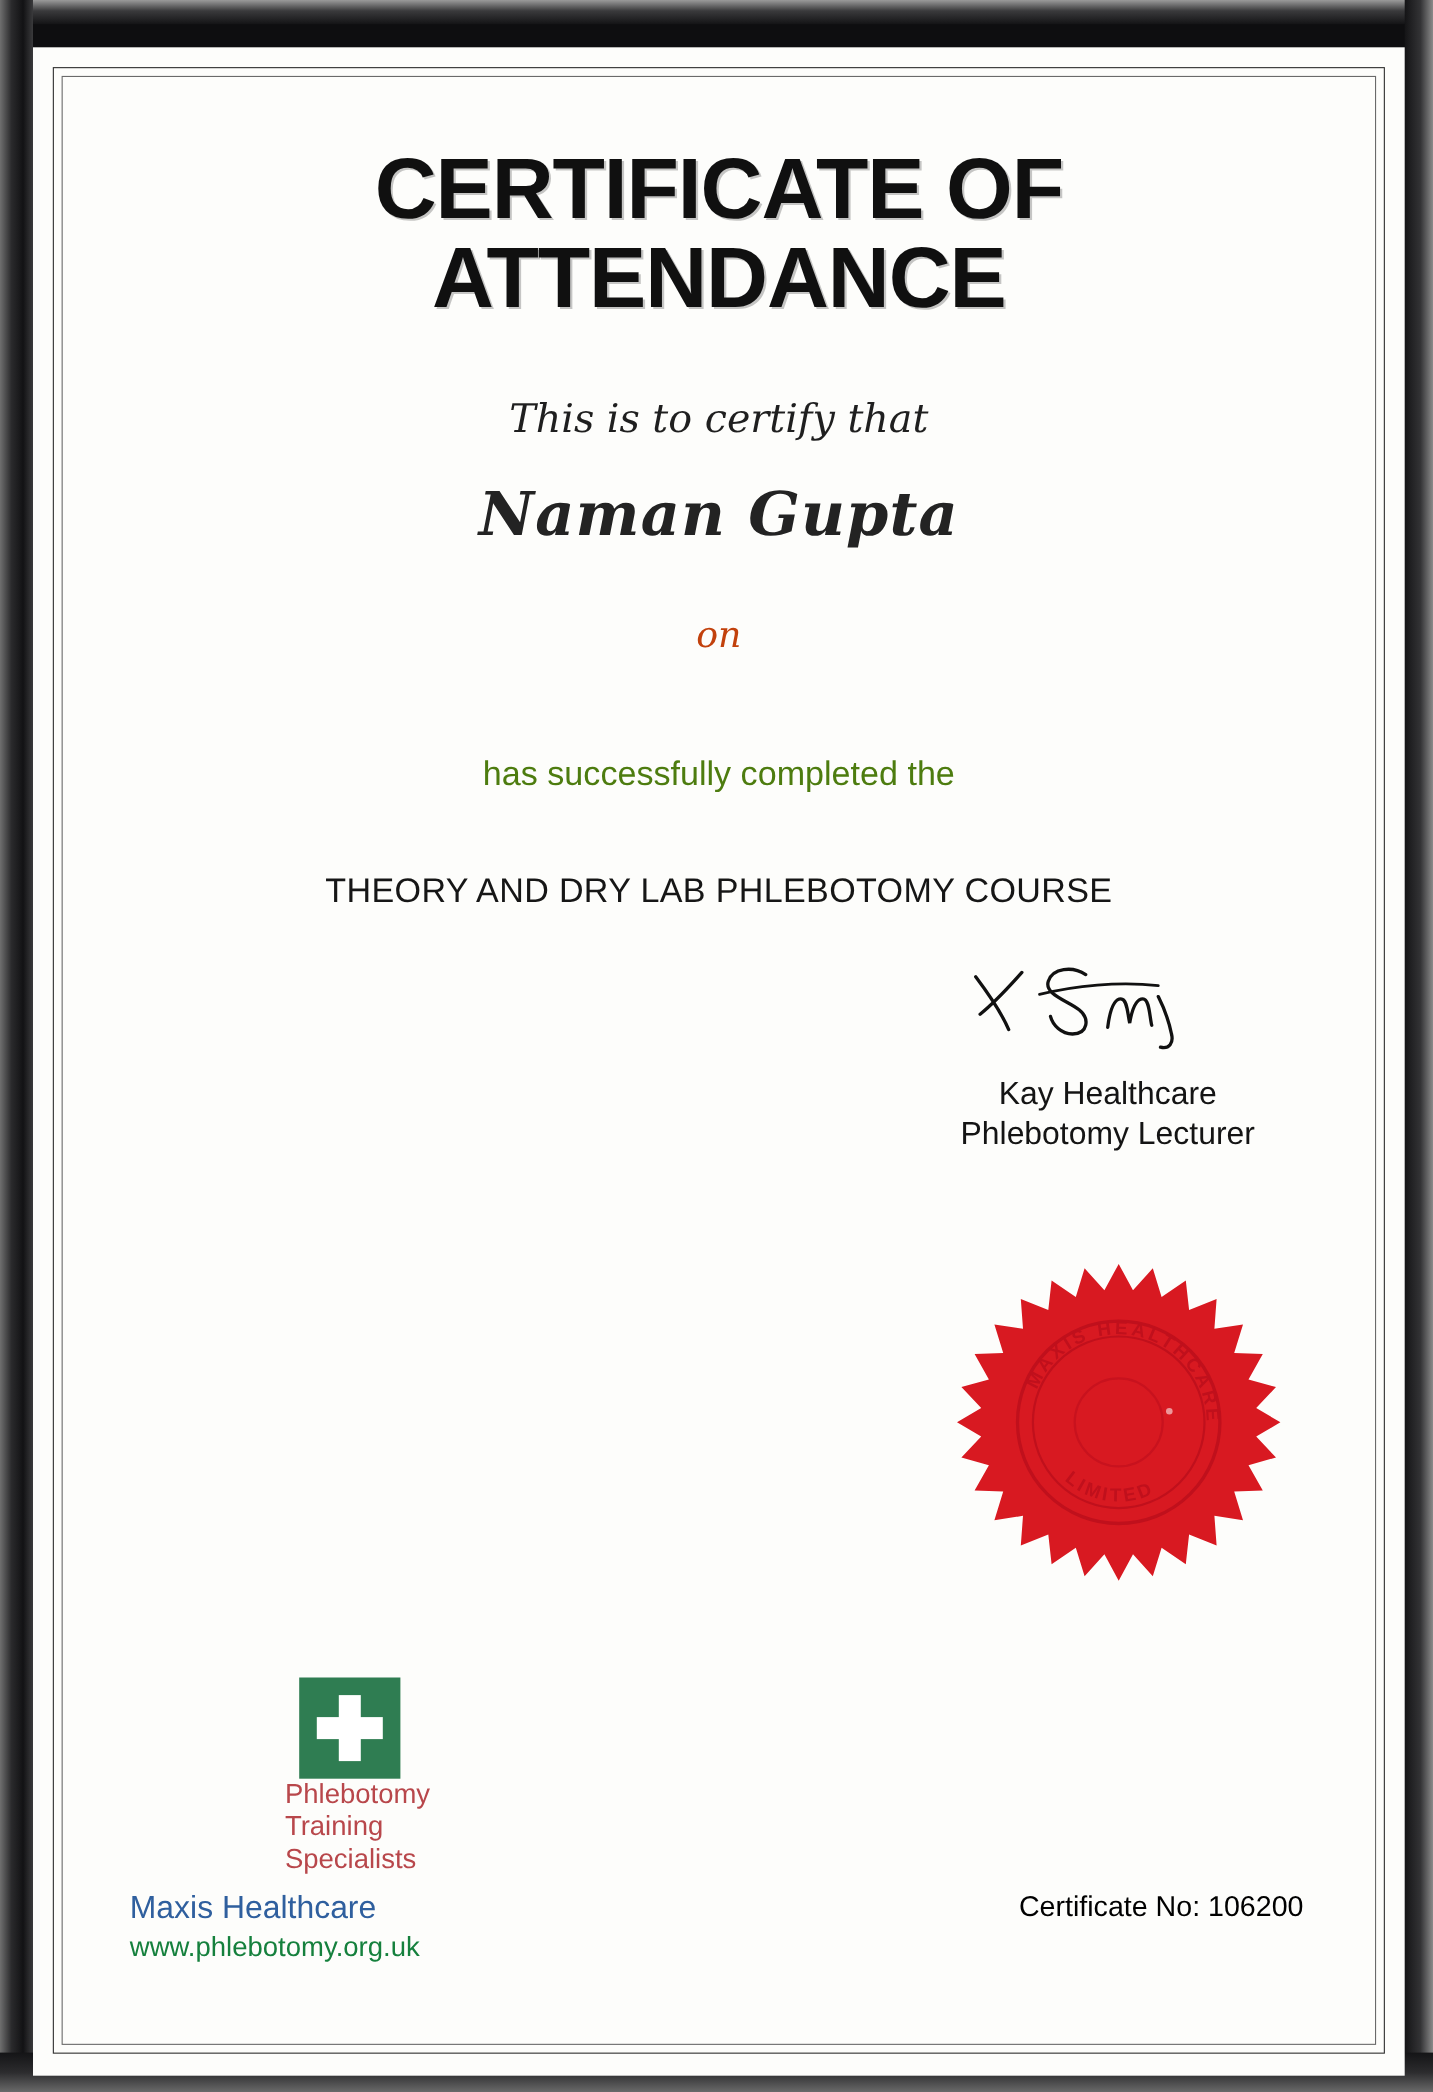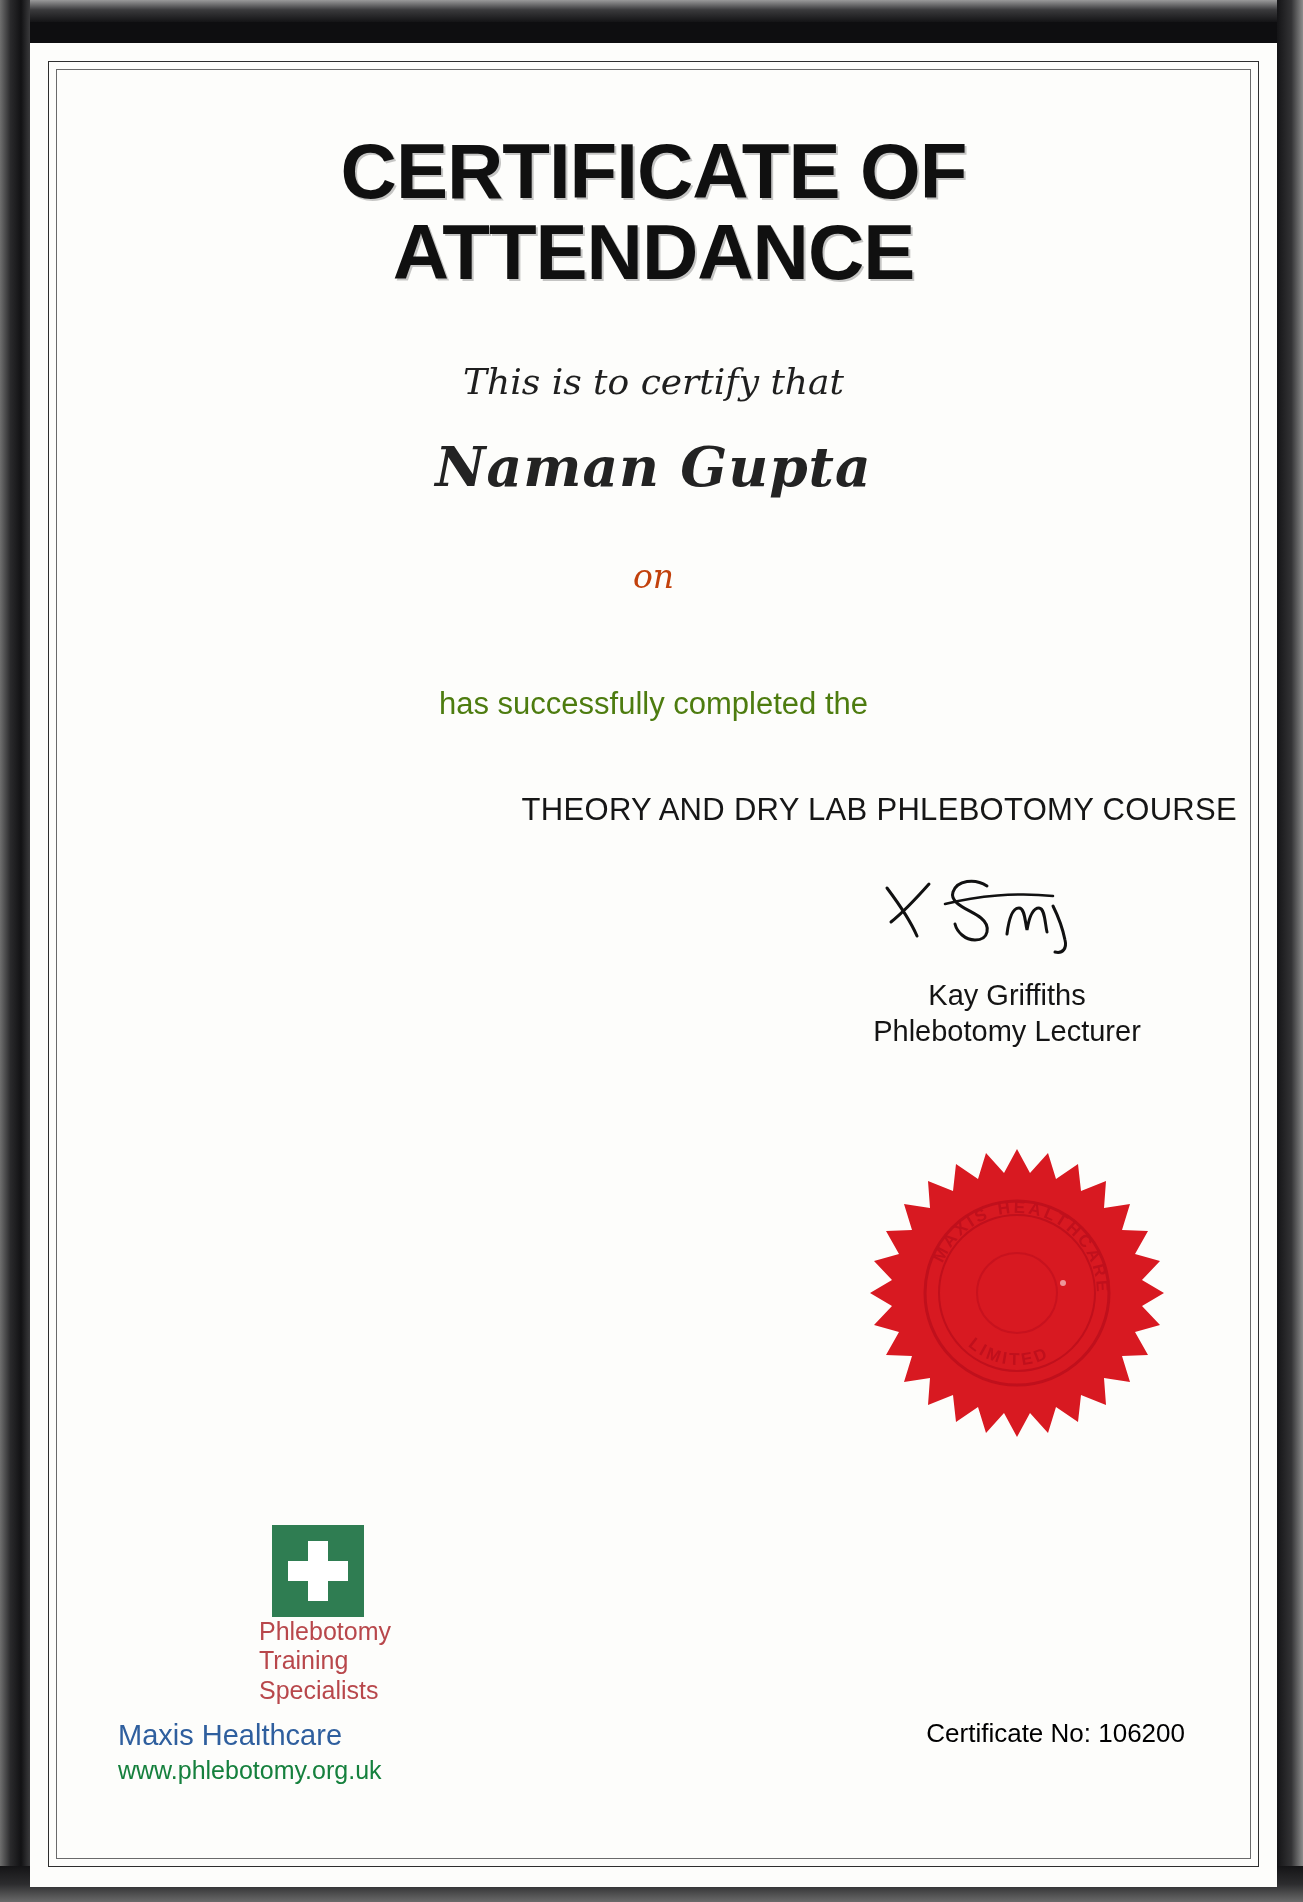--- a/index.html
+++ b/index.html
@@ -132,21 +132,21 @@
 
   .completed {
     margin-top: 90px;
     text-align: center;
     font-family: "Liberation Sans", sans-serif;
     font-size: 31px;
     color: #4d7c0f;
   }
   .course {
     margin-top: 70px;
-    text-align: right;
+    text-align: center;
     font-family: "Liberation Sans", sans-serif;
     font-size: 31px;
     letter-spacing: 0.3px;
     color: #161616;
   }
 
   
   .signature-row {
     position: relative;
     margin-top: 18px;
@@ -285,21 +285,21 @@
         <div class="sig-block sig-right">
           <div class="sig-draw">
             <svg width="300" height="90" viewBox="0 0 300 90" fill="none" xmlns="http://www.w3.org/2000/svg">
               <path d="M30 18 C42 34 54 52 60 66 M72 14 C56 32 44 44 34 52" stroke="#111" stroke-width="3" stroke-linecap="round" fill="none"></path>
               <path d="M130 16 C118 8 100 10 96 22 C92 34 114 40 124 48 C134 56 132 70 118 70 C108 70 100 62 98 54" stroke="#111" stroke-width="3" stroke-linecap="round" fill="none"></path>
               <path d="M150 64 C152 48 156 38 162 38 C168 38 168 52 170 60 C172 48 176 38 182 38 C188 38 188 54 190 62" stroke="#111" stroke-width="3" stroke-linecap="round" fill="none"></path>
               <path d="M196 36 C202 48 206 60 208 70 C210 78 206 84 198 82" stroke="#111" stroke-width="3" stroke-linecap="round" fill="none"></path>
               <path d="M88 34 C120 26 160 22 196 26" stroke="#111" stroke-width="2.5" stroke-linecap="round" fill="none"></path>
             </svg>
           </div>
-          <div class="sig-name">Kay Griffiths</div>
+          <div class="sig-name">Kay Healthcare</div>
           <div class="sig-role">Phlebotomy Lecturer</div>
         </div>
       </div>
 
       <div class="seal-wrap">
         <svg width="300" height="300" viewBox="0 0 300 300" xmlns="http://www.w3.org/2000/svg">
           <g>
             <polygon points="150,4 163,28 181,8 189,34 211,19 214,46 239,36 237,63 263,59 255,85 281,86 268,109 293,116 275,135 297,148 275,161 293,180 268,187 281,210 255,211 263,237 237,233 239,260 214,250 211,277 189,262 181,288 163,268 150,292 137,268 119,288 111,262 89,277 86,250 61,260 63,233 37,237 45,211 19,210 32,187 7,180 25,161 3,148 25,135 7,116 32,109 19,86 45,85 37,59 63,63 61,36 86,46 89,19 111,34 119,8 137,28" fill="#d81921"></polygon>
             <circle cx="150" cy="148" r="92" fill="none" stroke="#c0101c" stroke-width="3"></circle>
             <circle cx="150" cy="148" r="78" fill="none" stroke="#c0101c" stroke-width="2"></circle>

